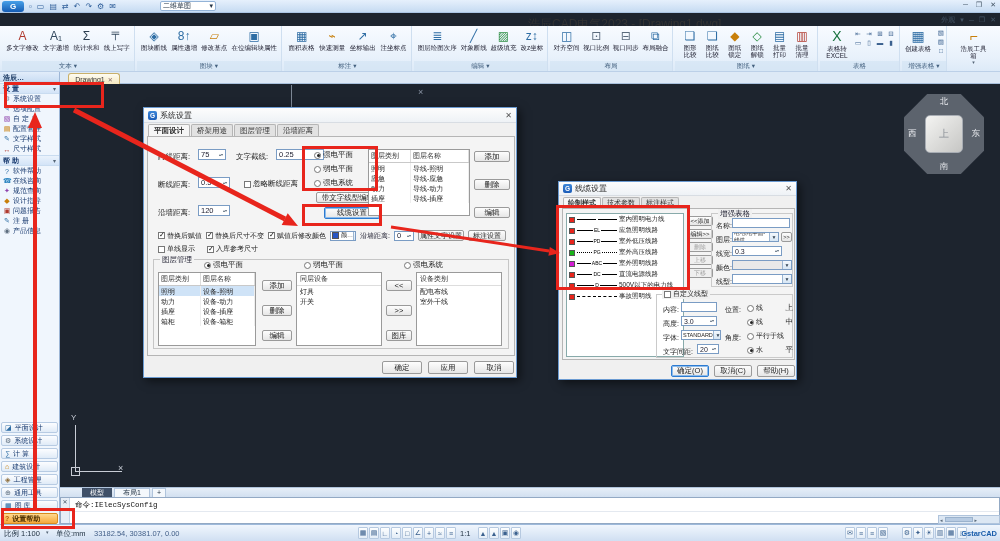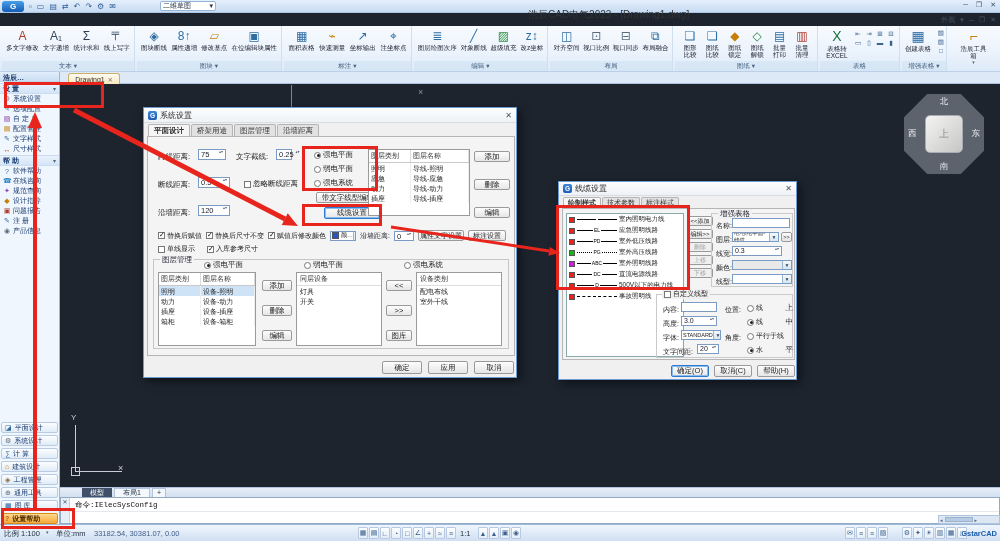--- a/index.html
+++ b/index.html
@@ -5,21 +5,21 @@
   * {margin:0;padding:0;box-sizing:border-box}
   html,body {width:1000px;height:541px;overflow:hidden}
   body {font-family:"Liberation Sans","DejaVu Sans",sans-serif;font-size:8px;color:#223;background:#333}
   #app {position:relative;width:1000px;height:541px;background:#1d242e;overflow:hidden}
   
   .titlebar {position:absolute;left:0;top:0;width:1000px;height:13px;background:linear-gradient(#e6f0fc,#c6dbf2);border-bottom:1px solid #abc5e4}
   .applogo {position:absolute;left:2px;top:1px;width:22px;height:11px;background:linear-gradient(#47a0e8,#155cb4);border-radius:3px;color:#fff;font-size:8px;font-weight:bold;display:flex;align-items:center;justify-content:center}
   .qat {position:absolute;left:29px;top:2px;display:flex;gap:5px}
   .qat span {font-size:8px;line-height:9px;color:#2f5e99}
   .ws {position:absolute;left:160px;top:1px;width:56px;height:10px;background:#fff;border:1px solid #93b3d7;border-radius:2px;font-size:7px;display:flex;align-items:center;justify-content:space-between;padding:0 2px;color:#234}
-  .apptitle {position:absolute;left:528px;top:8px;font-size:10px;color:#333}
+  .apptitle {position:absolute;left:528px;top:16px;font-size:12px;color:#333}
   .wctl {position:absolute;right:4px;top:1px;display:flex;gap:8px;font-size:7px;color:#456}
   
   .tabbar {position:absolute;left:0;top:13px;width:1000px;height:13px;background:linear-gradient(#dcebfa,#cde1f5);border-bottom:1px solid #b3cbe7;display:flex;align-items:flex-end;padding-left:26px}
   .rtab {font-size:8px;color:#1f3d66;padding:1px 6px 2px;line-height:10px;white-space:nowrap}
   .rtab.active {background:#f6fafe;border:1px solid #b3cbe7;border-bottom:none;border-radius:3px 3px 0 0;font-weight:bold;color:#222}
   .appearance {position:absolute;right:4px;top:15px;font-size:7px;color:#456;display:flex;gap:5px;align-items:center}
   
   .ribbon {position:absolute;left:0;top:26px;width:1000px;height:46px;background:linear-gradient(#f8fbff,#e8f1fb 70%,#ddeaf8);border-bottom:1px solid #bcd0e8}
   .rgroup {position:absolute;top:0;height:45px;border-right:1px solid #cfdff0}
   .ritems {position:absolute;top:2px;left:0;right:0;height:33px;display:flex;justify-content:space-evenly;align-items:flex-start}
@@ -87,21 +87,21 @@
   .dtitle {position:absolute;top:0;left:0;right:0;height:15px;background:linear-gradient(#fdfdfd,#eef2f6);border-bottom:1px solid #d8dde3;display:flex;align-items:center;padding:0 4px;gap:3px;font-size:8px;color:#222}
   .dlogo {width:9px;height:9px;background:linear-gradient(#3c86d8,#1b5cb8);border-radius:2px;color:#fff;font-size:6.5px;font-weight:bold;display:flex;align-items:center;justify-content:center;flex:none}
   .dclose {margin-left:auto;font-size:8px;color:#555}
   .dtabs {position:absolute;left:4px;display:flex;gap:1px}
   .dtab {font-size:7.5px;padding:2px 5px;background:#e2e2e2;border:1px solid #b5b5b5;border-bottom:none;border-radius:2px 2px 0 0;color:#333;line-height:8px}
   .dtab.active {background:#f6f6f6;font-weight:bold}
   .dpanel {position:absolute;border:1px solid #b5b5b5;background:#f4f4f4}
   .fs {position:absolute;border:1px solid #c6c6c6}
   .fs .lg {position:absolute;top:-5px;left:6px;background:#f4f4f4;padding:0 2px;font-size:7.5px;color:#223}
   .fl {position:absolute;font-size:7.5px;color:#222;line-height:9px;white-space:nowrap}
-  .inp {position:absolute;background:#fff;border:1px solid #7a9cc4;font-size:7.5px;padding:0 2px;display:flex;justify-content:space-between}
+  .inp {position:absolute;background:#fff;border:1px solid #7a9cc4;font-size:7.5px;padding:0 2px;display:flex;align-items:center;justify-content:space-between}
   .spin {display:flex;flex-direction:column;font-size:4px;line-height:3.5px;color:#567;margin-left:2px}
   .btnF {background:linear-gradient(#fdfdfd,#e6e6e6);border:1px solid #9a9a9a;border-radius:2px;font-size:7.5px;display:flex;align-items:center;justify-content:center;color:#222;font-family:inherit}
   .btnF.disabled {color:#a0a0a0;background:#efefef}
   .btnF.focus {border:1px solid #2d7bd1;box-shadow:inset 0 0 0 1px #8cbcec}
   .btncol {position:absolute;display:flex;flex-direction:column}
   .cbx {display:inline-flex;align-items:center;gap:2px;font-size:7.5px;color:#222;white-space:nowrap}
   .cbx .bx {width:7px;height:7px;background:#fff;border:1px solid #777;position:relative;flex:none}
   .cbx.checked .bx::after {content:"✓";position:absolute;left:0;top:-2px;font-size:7px;color:#111}
   .rdo {display:inline-flex;align-items:center;gap:2px;font-size:7.5px;color:#222;white-space:nowrap}
   .rdo .rc {width:7px;height:7px;border:1px solid #777;border-radius:50%;background:#fff;position:relative;flex:none}
@@ -587,21 +587,21 @@
         <span class="dtab">沿墙距离</span>
       </div>
     <div class="dpanel" style="left:3px;top:28px;width:368px;height:220px"></div>
 
     <span class="fl" style="left:14px;top:44px">跨线距离:</span>
     <div class="inp" style="left:54px;top:41px;width:28px;height:11px">
         <span>75</span>
         <span class="spin">▴▾</span>
       </div>
     <span class="fl" style="left:92px;top:44px">文字截线:</span>
-    <div class="inp" style="left:132px;top:41px;width:16px;height:11px">
+    <div class="inp" style="left:132px;top:41px;width:48px;height:11px">
         <span>0.25</span>
         <span class="spin">▴▾</span>
       </div>
     <span class="fl" style="left:14px;top:72px">断线距离:</span>
     <div class="inp" style="left:54px;top:69px;width:32px;height:11px">
         <span>0.5</span>
         <span class="spin">▴▾</span>
       </div>
     <span class="cbx" style="position:absolute;left:100px;top:71px">
         <i class="bx"></i>

